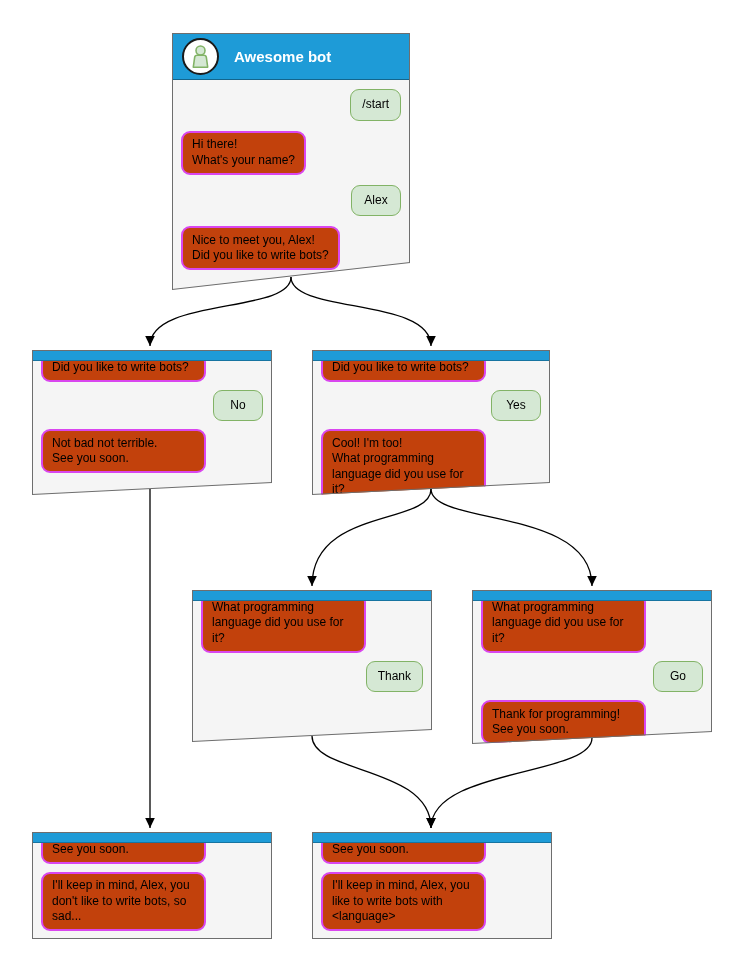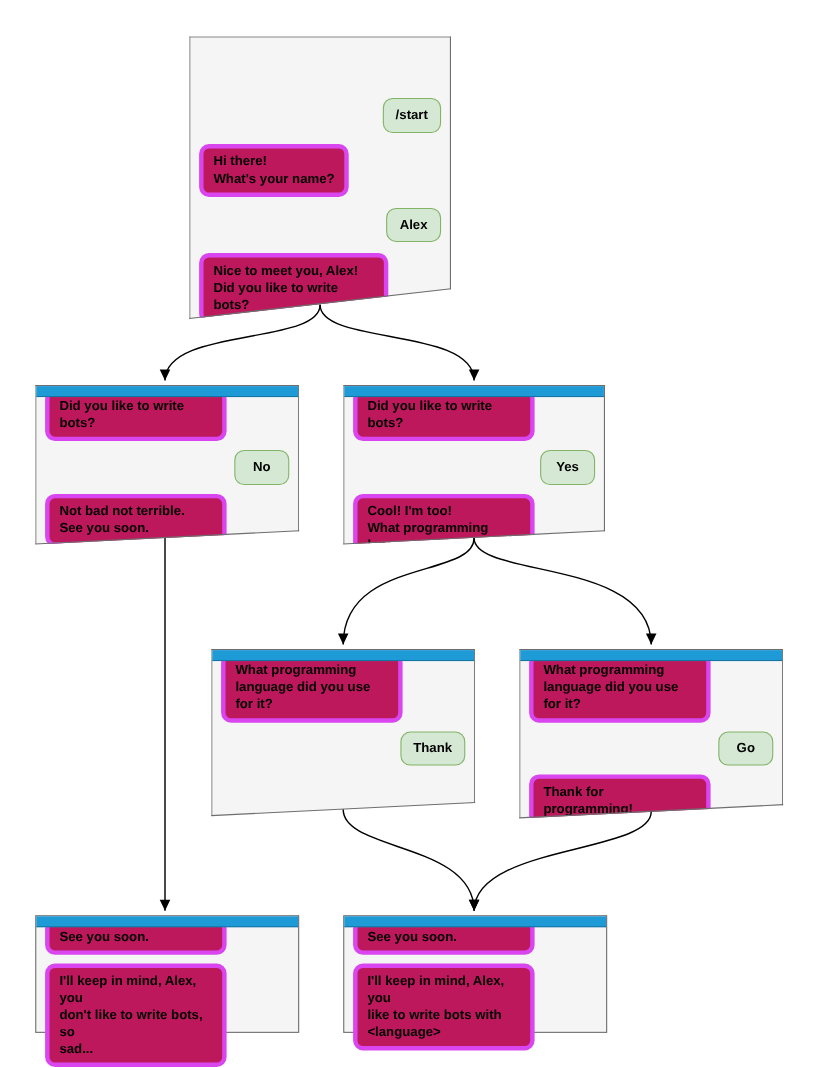--- a/index.html
+++ b/index.html
@@ -39,49 +39,58 @@
     border:2px solid #1a1a1a;box-sizing:border-box;margin-left:9px;
     display:flex;align-items:center;justify-content:center;flex:0 0 auto;
   }
   .title{color:#ffffff;font-weight:bold;font-size:15px;margin-left:15px;white-space:nowrap;}
   .strip{
     position:absolute;top:0;left:0;right:0;height:9px;background:#1E9BD7;
     border-bottom:1px solid rgba(0,0,0,0.25);z-index:3;
   }
 
   
-  .body{position:relative;display:flex;flex-direction:column;padding:4px 8px;z-index:1;font-weight:bold;}
+  .body{position:relative;display:flex;flex-direction:column;padding:4px 8px;z-index:1;}
   .w0 .body{padding-top:55px;row-gap:10px;}
   .cutbody .body{padding-top:9px;row-gap:8px;}
   .cutbody .body .bubble:first-child{margin-top:-7px;}
   .bubble{
     font-size:12px;line-height:15.5px;white-space:pre-line;
     border-radius:9px;box-sizing:border-box;
   }
   .bubble.bot{
-    background:#be185d;border:4px solid #d946ef;
+    background:#c2410c;border:2px solid #d946ef;
     padding:4.5px 9px;margin-right:auto;width:165px;
   }
   .w0 .bubble.bot{width:auto;max-width:172px;}
   .bubble.user{
     background:#D5E8D4;border:1px solid #82B366;
     padding:7px 11px;margin-left:auto;min-width:50px;text-align:center;
   }
 
   
   .overlay{position:absolute;left:0;top:0;z-index:10;pointer-events:none;}
   .edge{fill:none;stroke:#000000;stroke-width:1.3px;}
   .cutline{stroke:#6e6e6e;stroke-width:1px;}
 </style>
 </head>
 <body>
 
 <div id="canvas">
 
   <div class="window cut w0">
+    <div class="header">
+      <div class="avatar">
+        <svg width="27" height="27" viewBox="0 0 24 24">
+          <circle cx="12" cy="6.6" r="4" fill="#D5E8D4" stroke="#82B366" stroke-width="1.4"></circle>
+          <path d="M5.6 21.5 L6.8 12.8 Q7.1 10.9 9 10.9 L15 10.9 Q16.9 10.9 17.2 12.8 L18.4 21.5 Z" fill="#D5E8D4" stroke="#82B366" stroke-width="1.4" stroke-linejoin="round"></path>
+        </svg>
+      </div>
+      <div class="title">Awesome bot</div>
+    </div>
     <div class="body">
       <div class="bubble user">/start</div>
       <div class="bubble bot">Hi there!
 What's your name?</div>
       <div class="bubble user">Alex</div>
       <div class="bubble bot">Nice to meet you, Alex!
 Did you like to write bots?</div>
     </div>
   </div>
 

